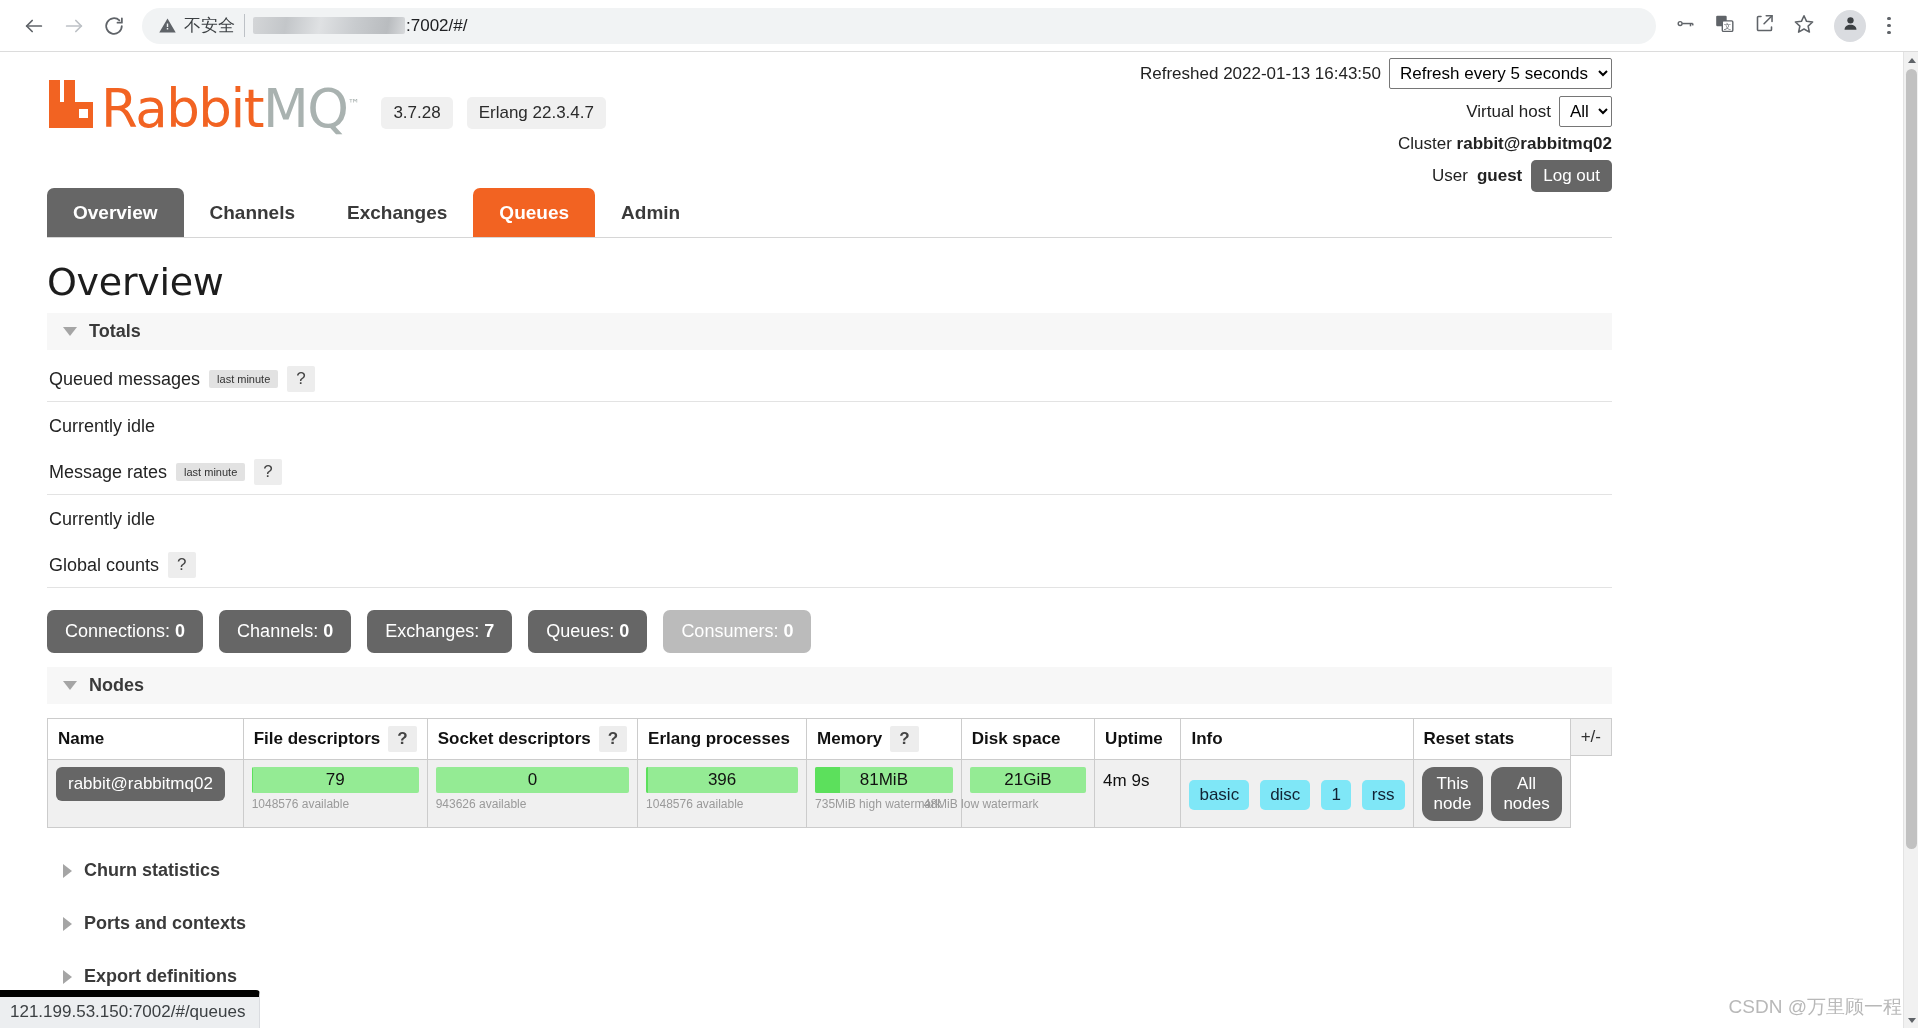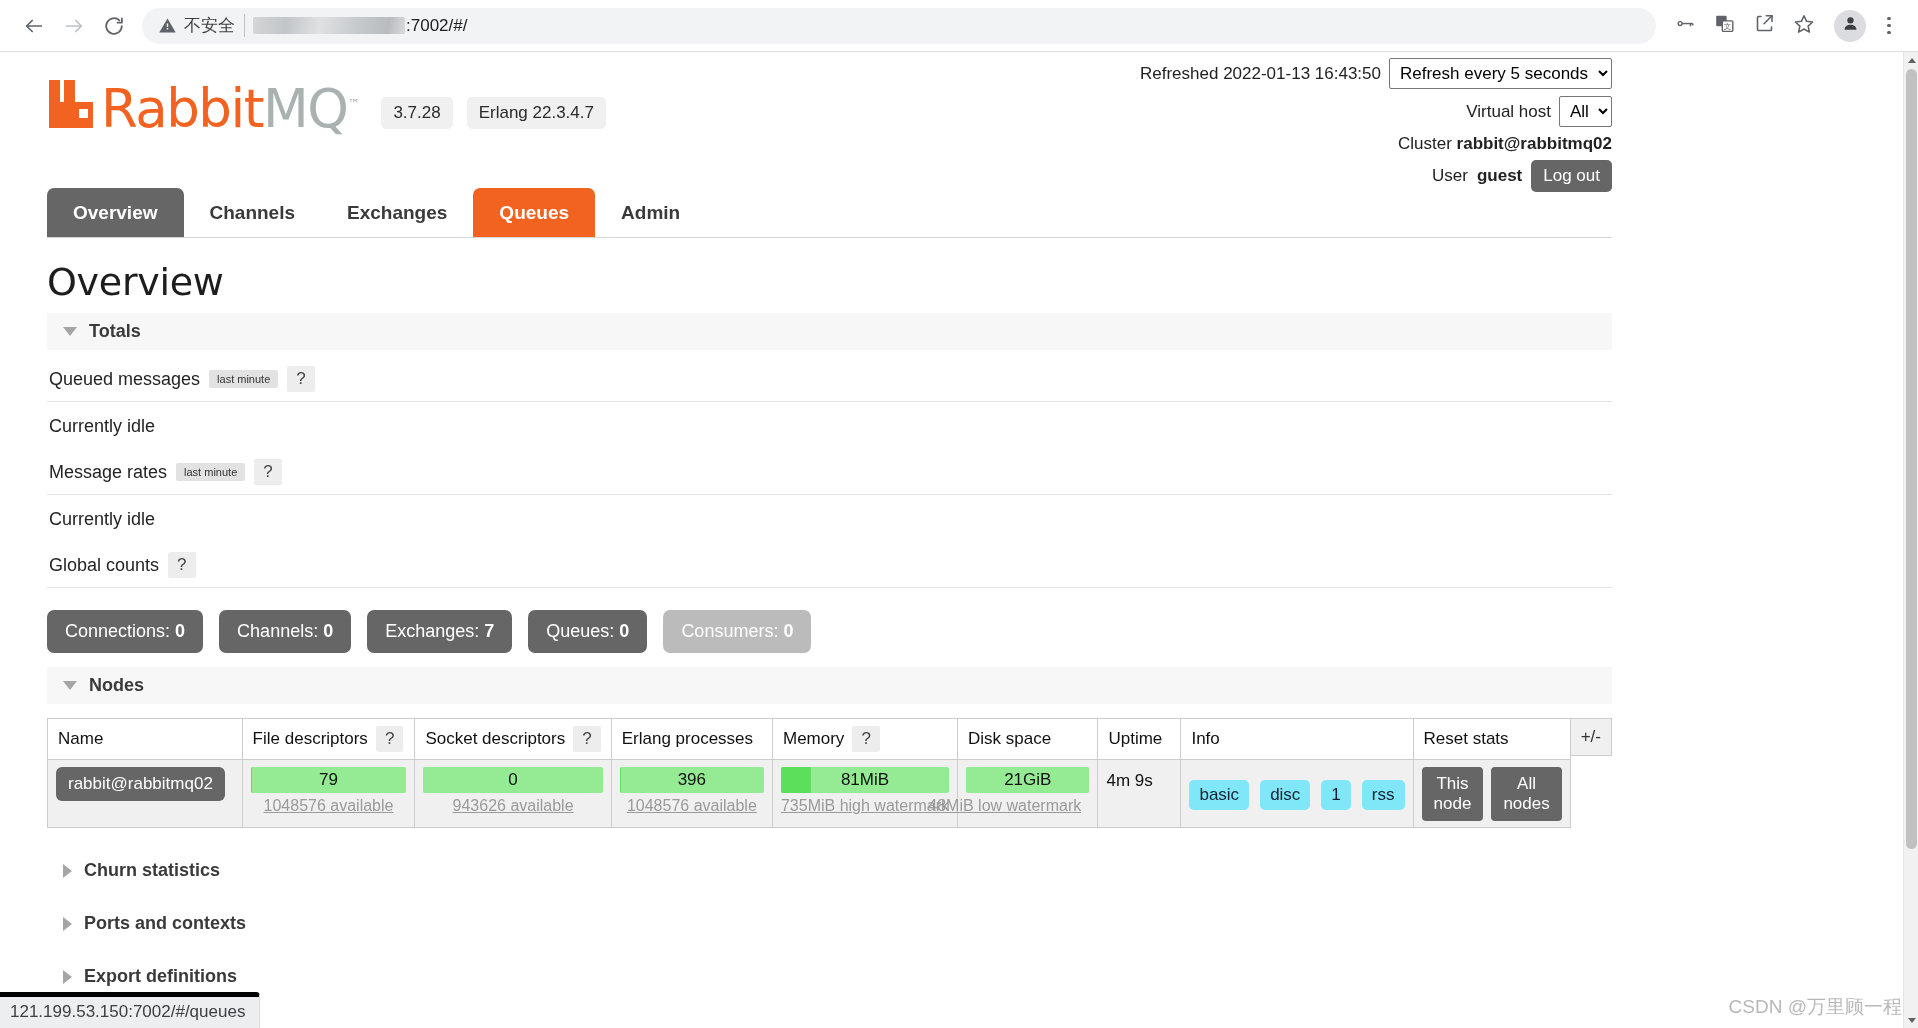--- a/index.html
+++ b/index.html
@@ -266,21 +266,21 @@
   
   .nodes-wrap { margin-top: 14px; }
   .nodes-table-row { display: flex; align-items: flex-start; }
   table.nodes {
     border-collapse: collapse;
     width: 1712px;
     font-size: 17px;
   }
   table.nodes th {
     text-align: right;
-    font-weight: normal;
+    font-weight: bold;
     color: #111;
     padding: 7px 10px;
     border: 1px solid #ccc;
     background: #fff;
     white-space: nowrap;
     vertical-align: middle;
     margin-top: 32px;
   }
   table.nodes th .th-inner { display: flex; align-items: center; gap: 8px; }
   table.nodes td {
@@ -307,41 +307,40 @@
     color: #111;
     font-size: 17px;
   }
   .meter .fill {
     position: absolute; left: 0; top: 0; bottom: 0;
     background: #5ce05c;
   }
   .meter span { position: relative; z-index: 2; }
   .sub-note {
     color: #9a9a9a;
-    font-size: 16px;
-    text-align: center;
+    font-size: 12px;
+    text-align: left;
     padding-top: 4px;
     white-space: nowrap;
-    text-decoration: underline;
   }
   .uptime-cell { font-size: 17px; color: #111; padding-top: 4px; }
   .info-chips { display: flex; gap: 11px; margin-top: 13px; }
   .chip-blue {
     background: #7fe7f7;
     color: #123;
     padding: 5px 10px;
     border-radius: 5px;
     font-size: 17px;
     cursor: pointer;
   }
   .reset-btns { display: flex; gap: 8px; }
   .btn-dark {
     background: #666; color: #fff;
     padding: 7px 12px;
-    border-radius: 4px;
+    border-radius: 12px;
     font-size: 17px;
     cursor: pointer;
     border: none;
     font-family: "Liberation Sans", sans-serif;
   }
   .plusminus {
     margin-left: 0;
     background: #f0f0f0;
     border: 1px solid #ccc;
     border-left: none;
@@ -362,21 +361,21 @@
   
   .status-bar {
     position: absolute;
     left: 0; bottom: 0;
     background: #eceef0;
     border-top-right-radius: 4px;
     padding: 5px 14px 6px 10px;
     font-size: 17px;
     color: #3c4043;
     border-right: 1px solid #dadce0;
-    border-top: 5px solid #000000;
+    border-top: 7px solid #000000;
     z-index: 30;
   }
   .watermark {
     position: absolute;
     right: 16px;
     bottom: 8px;
     font-size: 19px;
     color: #b8b8b8;
     z-index: 20;
   }

